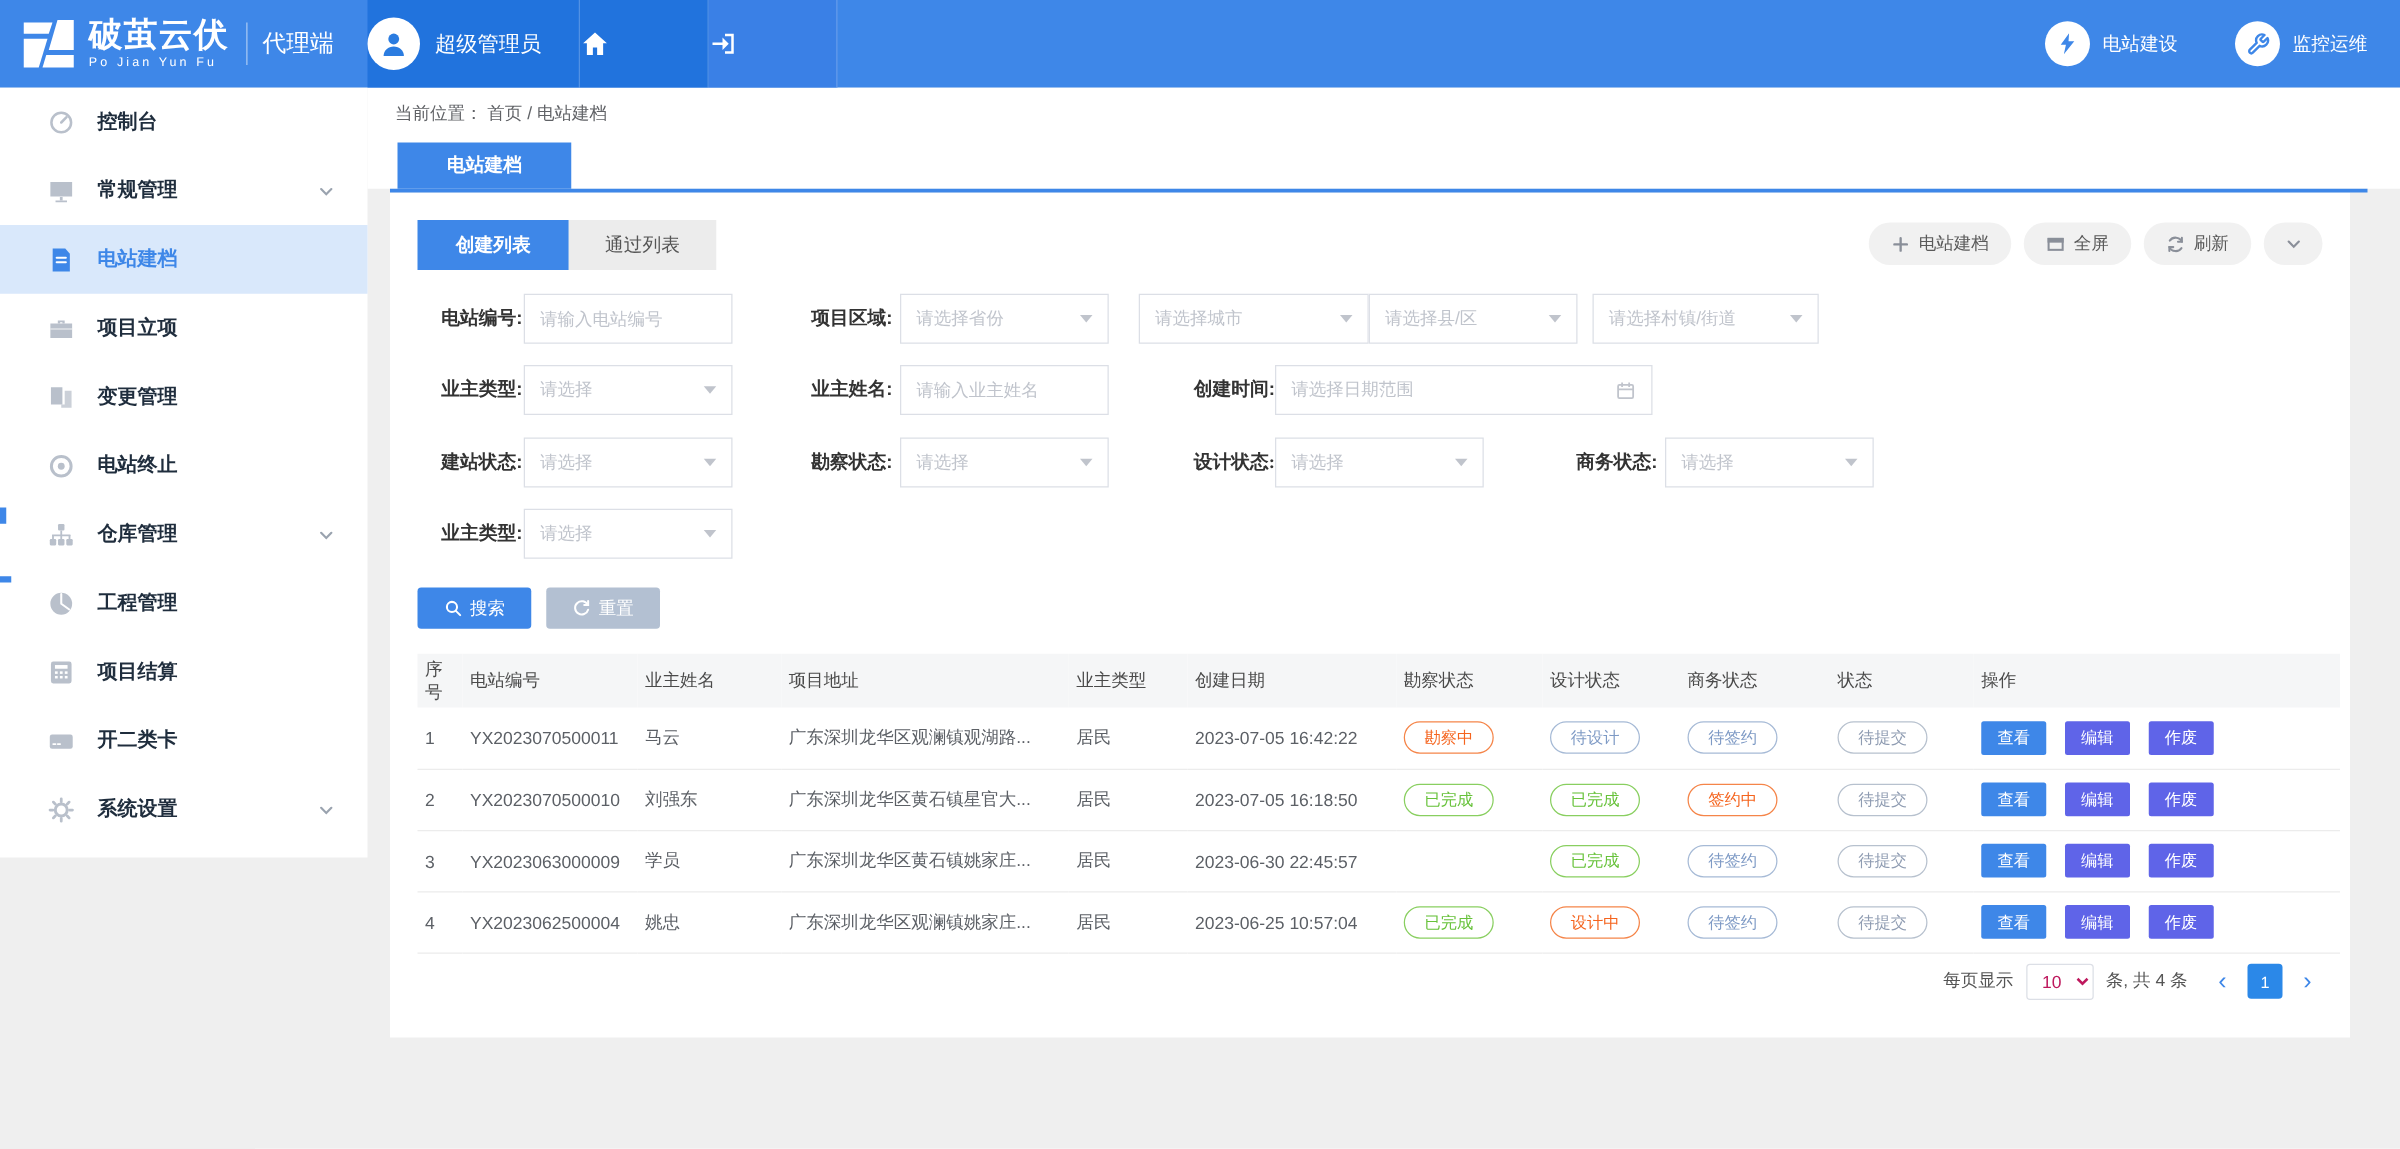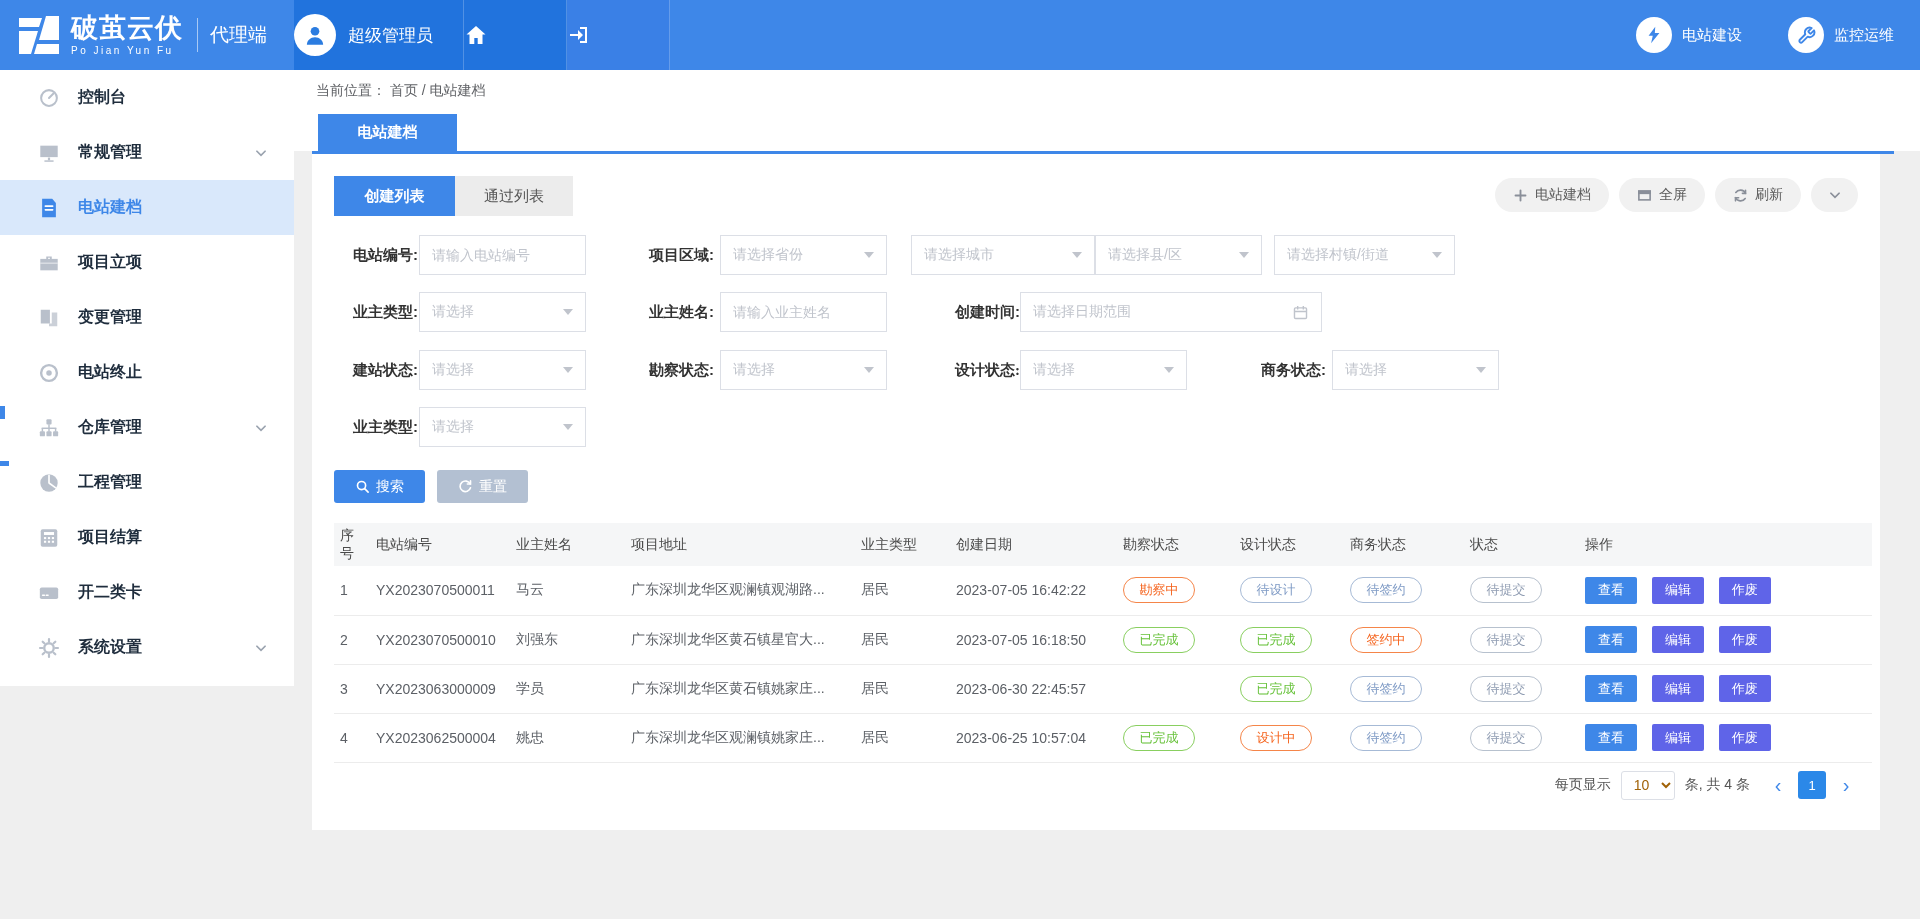--- a/index.html
+++ b/index.html
@@ -82,21 +82,21 @@
   .badge-green{color:#67c23a;border-color:#89cf60;}
   .badge-info{color:#7e9ac5;border-color:#a6bad6;}
   .badge-muted{color:#8f9cb2;border-color:#b7c1ce;}
   .act-btn{width:52px;height:27px;border:none;border-radius:2px;color:#fff;font-size:13px;cursor:pointer;margin-right:11px;}
   .act-view{background:#3e87e8;}
   .act-edit,.act-void{background:#5f64e8;}
 
   
   .pager{position:absolute;top:615px;right:22px;height:32px;display:flex;align-items:center;font-size:14px;color:#555;}
   .pager .pp-label{margin-right:10px;}
-  .pager select{width:54px;height:29px;border:1px solid #dcdfe6;border-radius:3px;font-size:14px;color:#a16207;padding-left:8px;background:#fff;cursor:pointer;font-family:inherit;}
+  .pager select{width:54px;height:29px;border:1px solid #dcdfe6;border-radius:3px;font-size:14px;color:#be185d;padding-left:8px;background:#fff;cursor:pointer;font-family:inherit;}
   .pager .pp-suffix{margin:0 16px 0 10px;}
   .pg-arrow{color:#3e87e8;font-size:20px;width:24px;text-align:center;cursor:pointer;line-height:28px;user-select:none;}
   .pg-num{width:28px;height:28px;background:#2b88e8;color:#fff;border-radius:3px;display:flex;align-items:center;justify-content:center;font-size:13px;margin:0 8px;cursor:pointer;}
 </style>
 </head>
 <body>
 
 <div class="header">
   <div class="logo-area">
     <svg class="logo-mark" viewBox="0 0 46 46">

